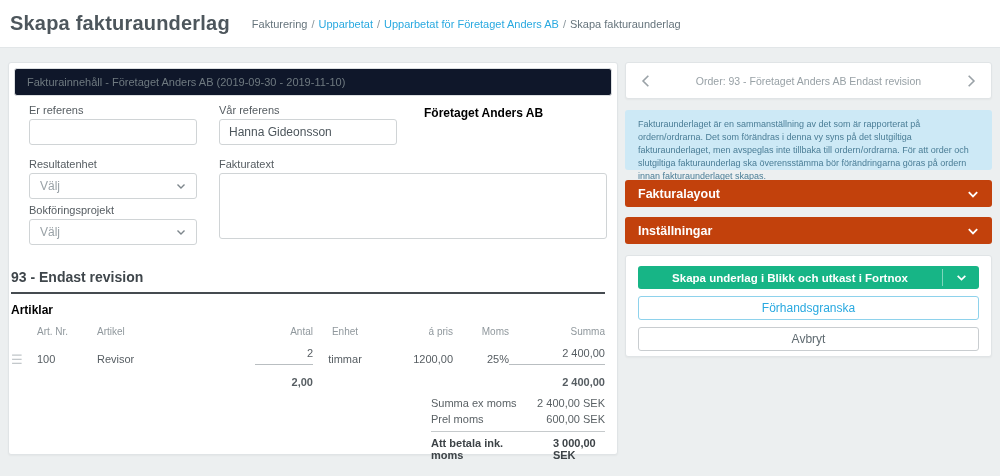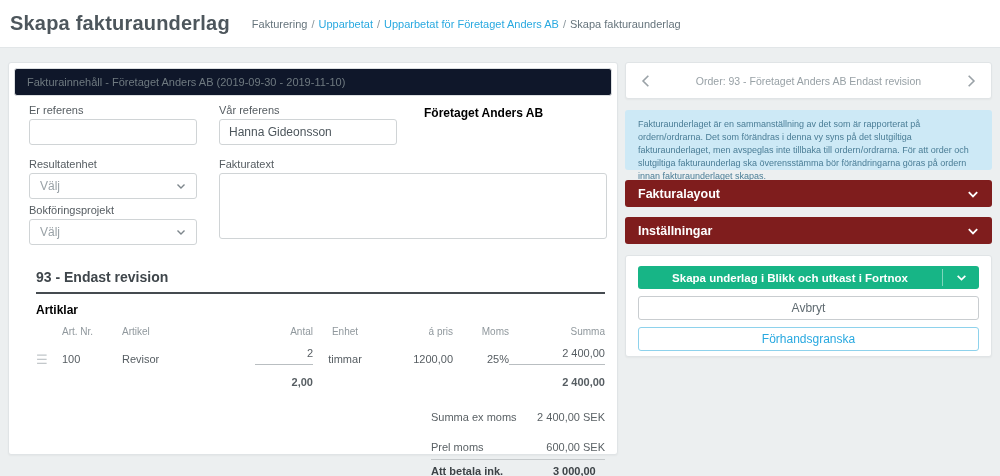--- a/index.html
+++ b/index.html
@@ -47,21 +47,21 @@
     padding:6px 9px; background:#fff; outline:none;
   }
   .select-box {
     position:absolute; height:26px; border:1px solid #d0d4d6; border-radius:3px;
     display:flex; align-items:center; justify-content:space-between;
     padding:0 10px; font-size:12px; color:#9aa2a7; background:#fff; cursor:pointer;
   }
   .select-box .chev { color:#7d868c; display:flex; }
   .customer-name { position:absolute; left:415px; top:43px; font-size:12px; font-weight:700; color:#000000; }
 
-  .order-section { position:absolute; left:27px; top:206px; right:12px; }
+  .order-section { position:absolute; left:2px; top:206px; right:12px; }
   .order-title { font-size:14px; font-weight:700; color:#3f464b; }
   .order-rule { border:none; border-top:2px solid #454b50; margin-top:7px; }
   .articles-title { margin-top:9px; font-size:12px; font-weight:700; color:#000000; }
 
   .tbl { width:100%; margin-top:9px; font-size:11px; }
   .tbl-row { display:flex; align-items:flex-end; }
   .tbl-head { color:#90989d; font-size:10px; padding-bottom:6px; }
   .c-handle { width:26px; }
   .c-artnr  { width:60px; }
   .c-artikel{ flex:1; }
@@ -69,40 +69,40 @@
   .c-enhet  { width:64px; text-align:center; }
   .c-apris  { width:76px; text-align:right; }
   .c-moms   { width:56px; text-align:right; }
   .c-summa  { width:96px; text-align:right; }
   .tbl-data { color:#565d62; padding:4px 0 6px 0; }
   .cell-underline { border-bottom:1px solid #b9bec1; padding-bottom:5px; }
   .drag-handle { color:#c3c8cb; font-size:13px; cursor:grab; line-height:10px; }
   .tbl-totals { display:flex; margin-top:5px; font-size:11px; font-weight:700; color:#565d62; }
 
   .summary { position:absolute; right:12px; top:332px; width:174px; font-size:11px; }
-  .summary-row { display:flex; justify-content:space-between; padding:2px 0; color:#5a6165;margin-top:14px; }
+  .summary-row { display:flex; justify-content:space-between; padding:2px 0; color:#5a6165; }
   .summary-total {
     display:flex; justify-content:space-between; margin-top:4px; padding-top:5px;
     border-top:1px solid #c6cacc; font-weight:700; color:#3d4347; font-size:11px;gap:40px;
   }
 
   
   .order-nav { left:625px; top:62px; width:367px; height:37px; display:flex; align-items:center; }
   .nav-chevron { width:40px; display:flex; align-items:center; justify-content:center; color:#9aa2a7; cursor:pointer; }
   .order-nav-label { flex:1; text-align:center; font-size:10.5px; color:#98a1a6; }
 
   .info-box {
     position:absolute; left:625px; top:110px; width:367px; height:60px;
     background:#cde9f6; border-radius:3px; padding:8px 13px;
     font-size:9px; line-height:13px; color:#4a7d96;
   }
 
   .accordion {
     position:absolute; left:625px; width:367px; height:27px;
-    background:#7f1d1d; border-radius:3px; color:#fff;
+    background:#c2410c; border-radius:3px; color:#fff;
     display:flex; align-items:center; justify-content:space-between;
     padding:0 13px; font-size:12.5px; font-weight:700; cursor:pointer;
   }
   .accordion .chev { display:flex; }
   .accordion-1 { top:180px; }
   .accordion-2 { top:217px; }
 
   .actions-card { left:625px; top:255px; width:367px; height:102px; padding:10px 12px; }
   .split-button {
     display:flex; height:23px; background:#17b586; border-radius:3px; overflow:hidden;
@@ -269,15 +269,15 @@
 <div class="card actions-card">
   <div class="split-button">
     <span class="split-main">Skapa underlag i Blikk och utkast i Fortnox</span>
     <span class="split-divider"></span>
     <span class="split-caret">
       <svg width="11" height="11" viewBox="0 0 10 10">
           <path d="M1.5 3.5 L5 7 L8.5 3.5" fill="none" stroke="currentColor" stroke-width="1.5"></path>
         </svg>
     </span>
   </div>
+  <div class="btn-outline btn-preview">Förhandsgranska</div>
   <div class="btn-outline btn-cancel">Avbryt</div>
-  <div class="btn-outline btn-preview">Förhandsgranska</div>
 </div>
 
 </body></html>

